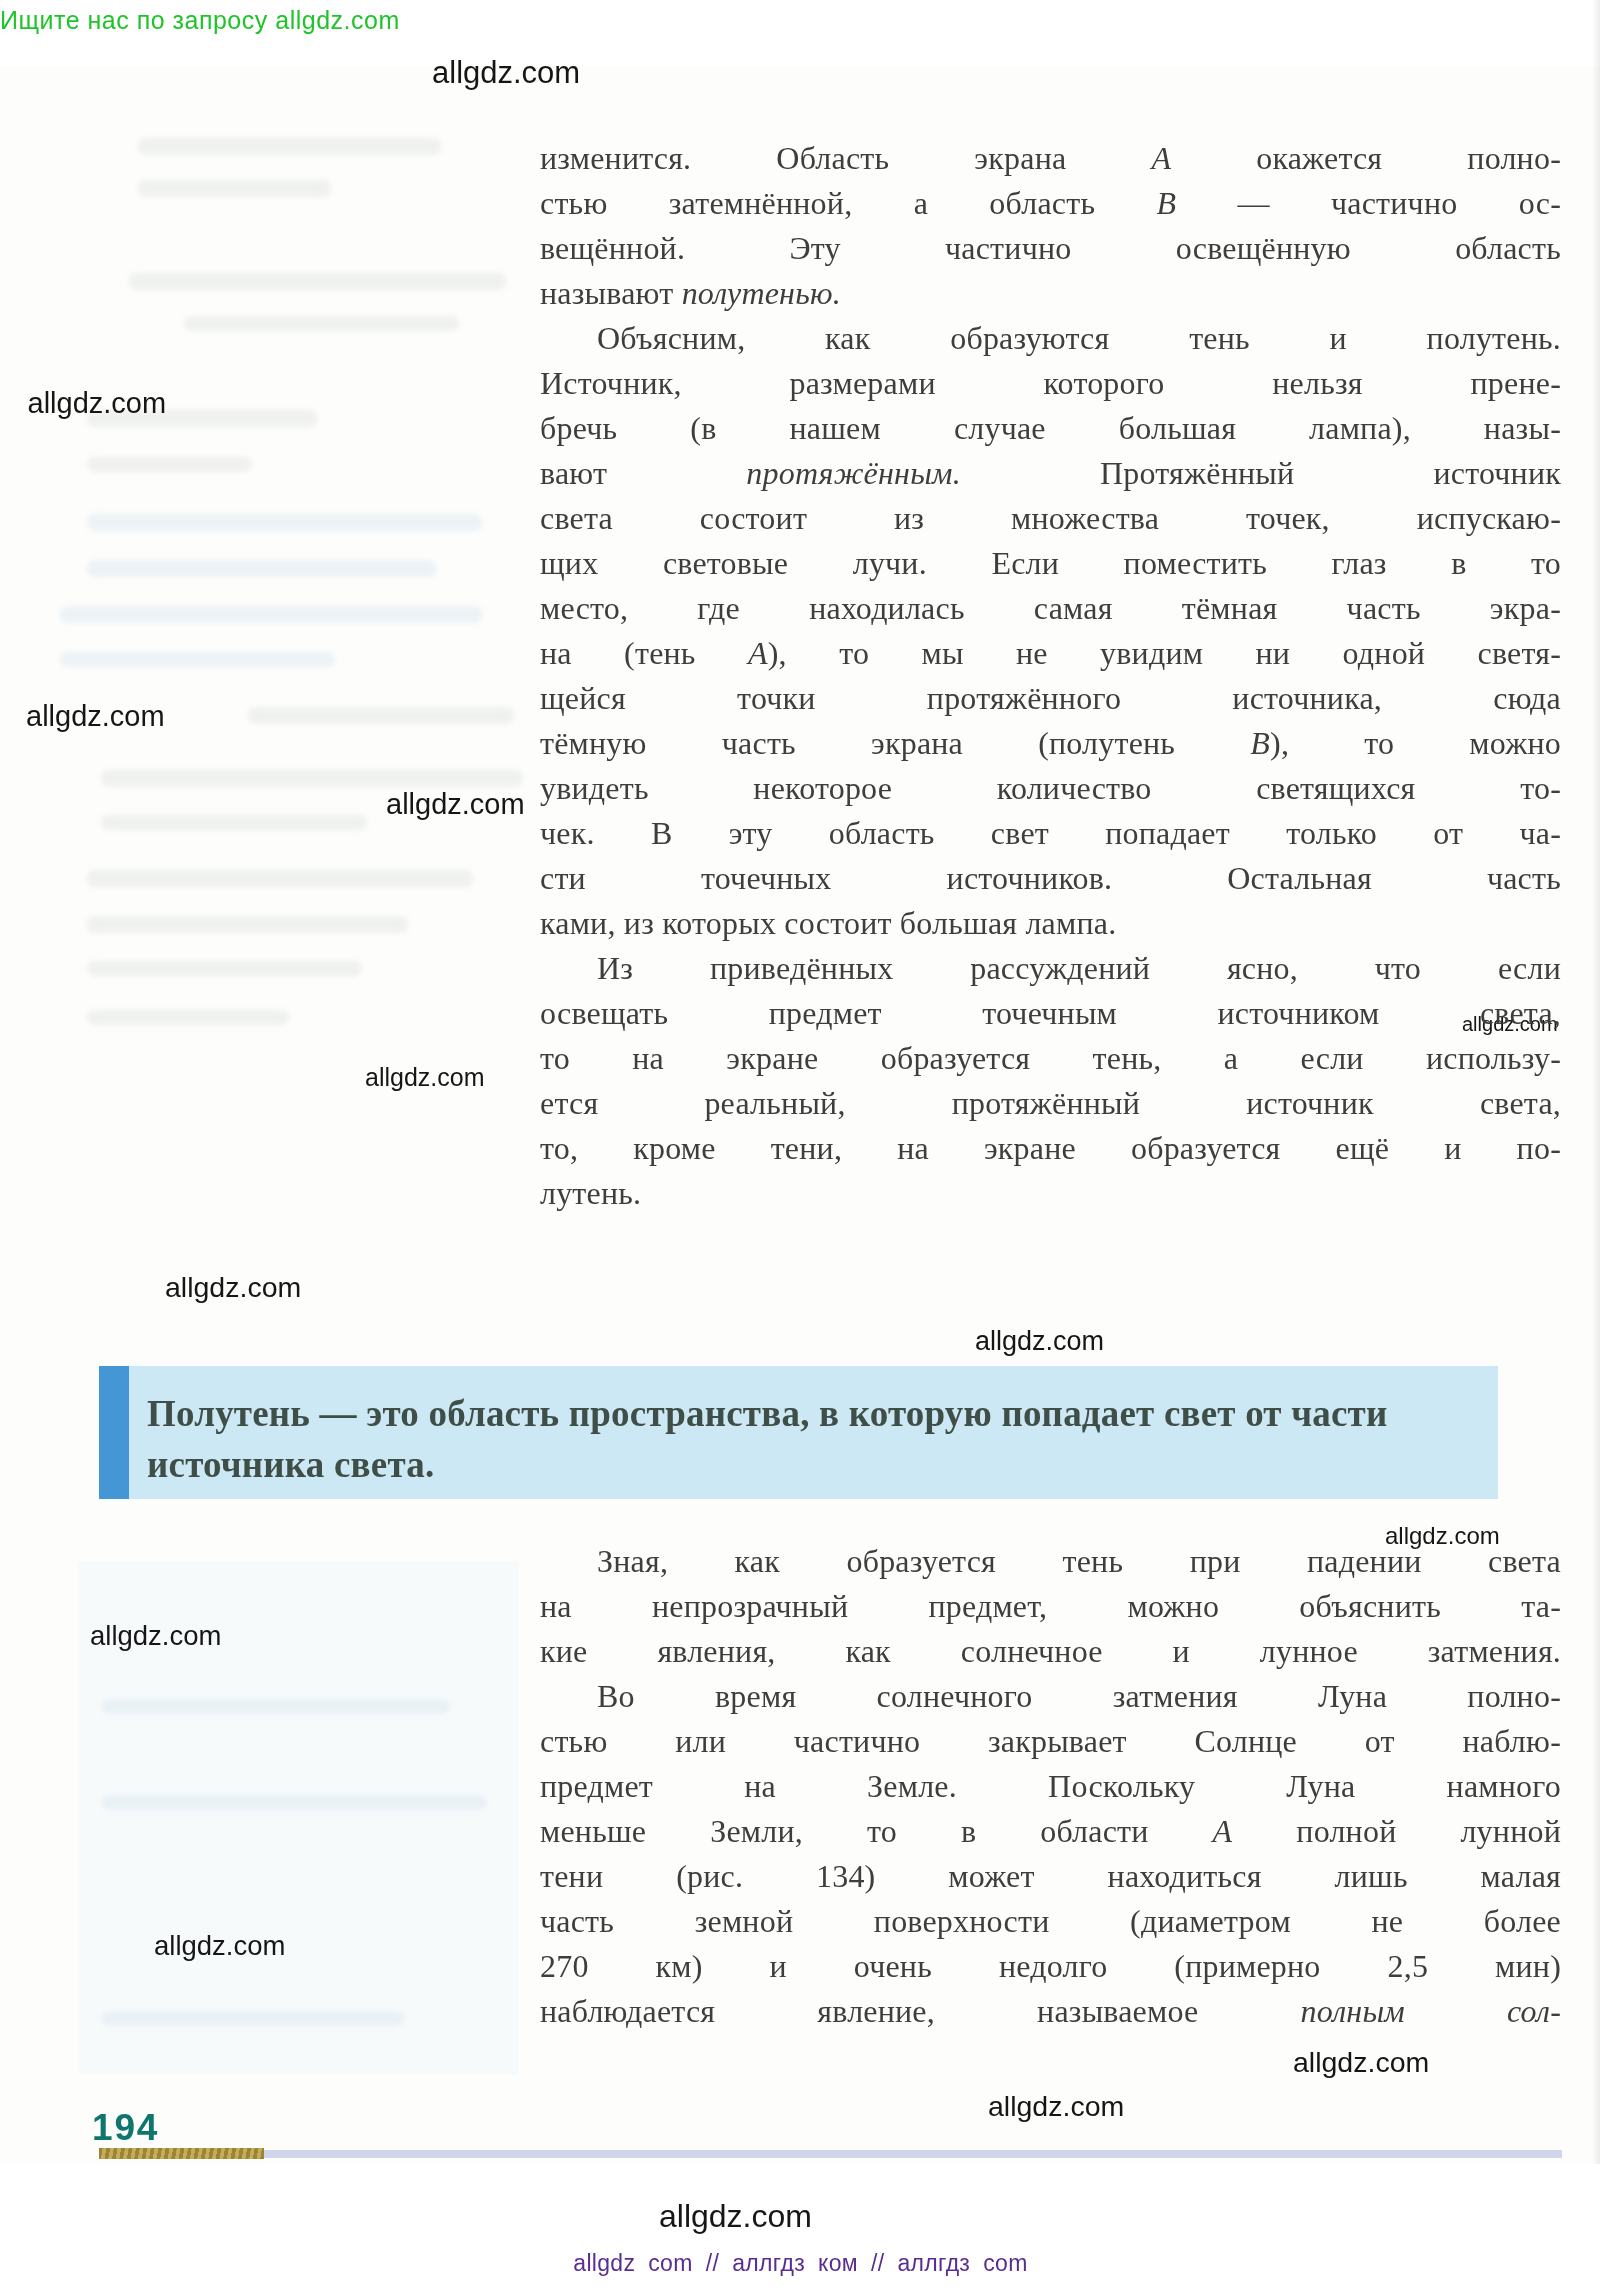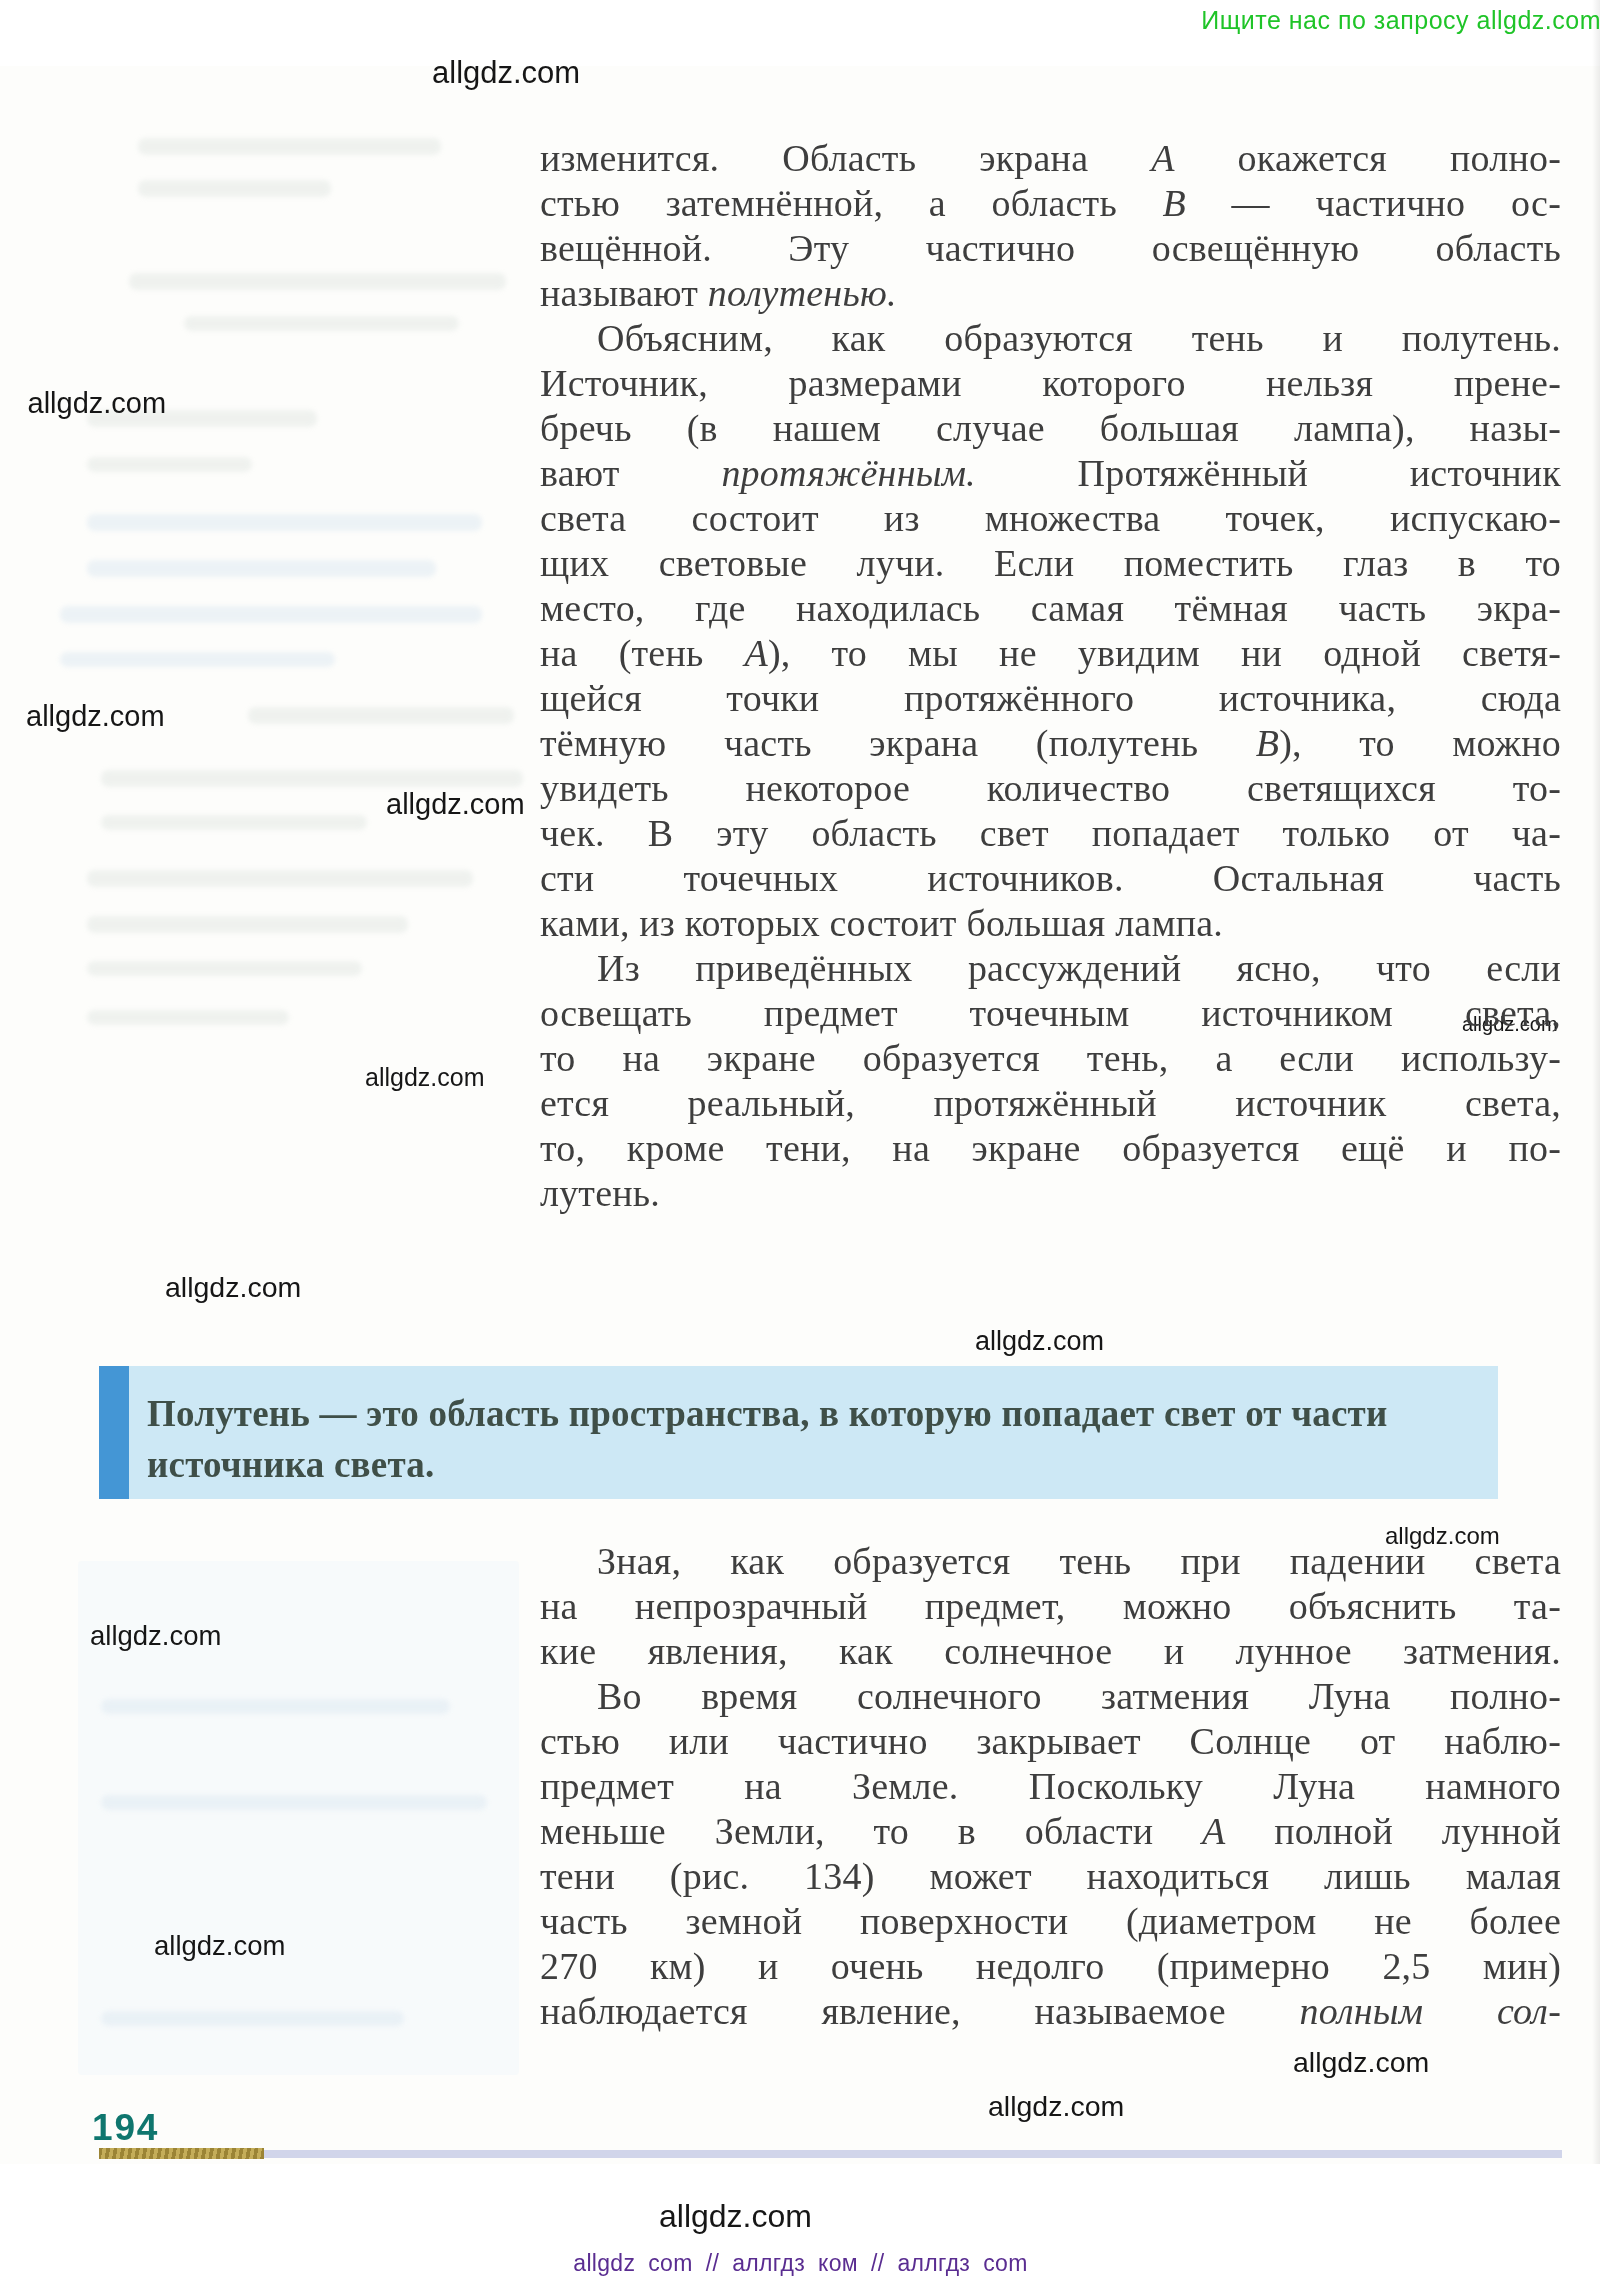--- a/index.html
+++ b/index.html
@@ -8,40 +8,40 @@
     background:#fdfdfb;
     font-family:"Liberation Serif", serif;
   }
   
   .top-strip{position:absolute;left:0;top:0;width:1601px;height:66px;background:#ffffff;}
   .right-edge{position:absolute;right:0;top:0;width:9.2px;height:2292px;
     background:linear-gradient(to right,rgba(0,0,0,0),rgba(0,0,0,0.08));}
   .bottom-strip{position:absolute;left:0;top:2164px;width:1601px;height:129px;background:#ffffff;}
 
   .promo{
-    position:absolute;top:5.5px;left:0;width:1601px;text-align:right;
+    position:absolute;top:5.5px;left:0;width:1601px;text-align:left;
     font-family:"Liberation Sans", sans-serif;font-size:25px;color:#1fc428;
     letter-spacing:0.5px;
   }
 
   
   .wm{
     position:absolute;color:#161616;font-family:"Liberation Sans", sans-serif;
     white-space:nowrap;line-height:1;
   }
 
   
   .ghost{position:absolute;background:#e4e9e5;border-radius:7.3px;filter:blur(2.8px);opacity:.55;}
   .ghost.b{background:#dfeaf2;}
   .ghost-block{position:absolute;background:#f0f6fa;opacity:.45;border-radius:3.7px;}
 
   
   .tcol{position:absolute;left:540px;width:1021px;}
   .tline{
-    height:45px;line-height:45px;font-size:38px;color:#3e3e3e;
+    height:45px;line-height:45px;font-size:32px;color:#3e3e3e;
     white-space:nowrap;letter-spacing:0.2px;
   }
   .tline.fill{white-space:normal;text-align:justify;text-align-last:justify;}
   .tline.indent{text-indent:57px;}
   .tline i{font-style:italic;}
 
   
   .defbox{
     position:absolute;left:99px;top:1366px;width:1399px;height:133px;
     background:#cde8f5;

